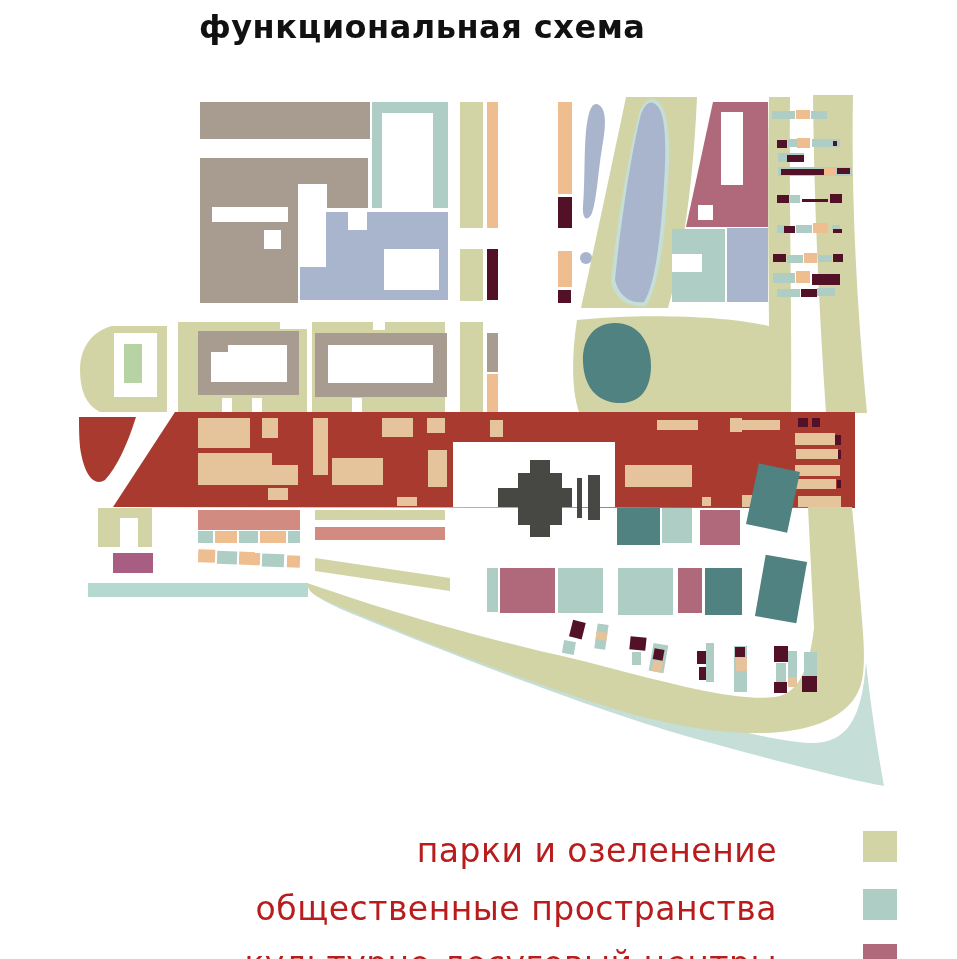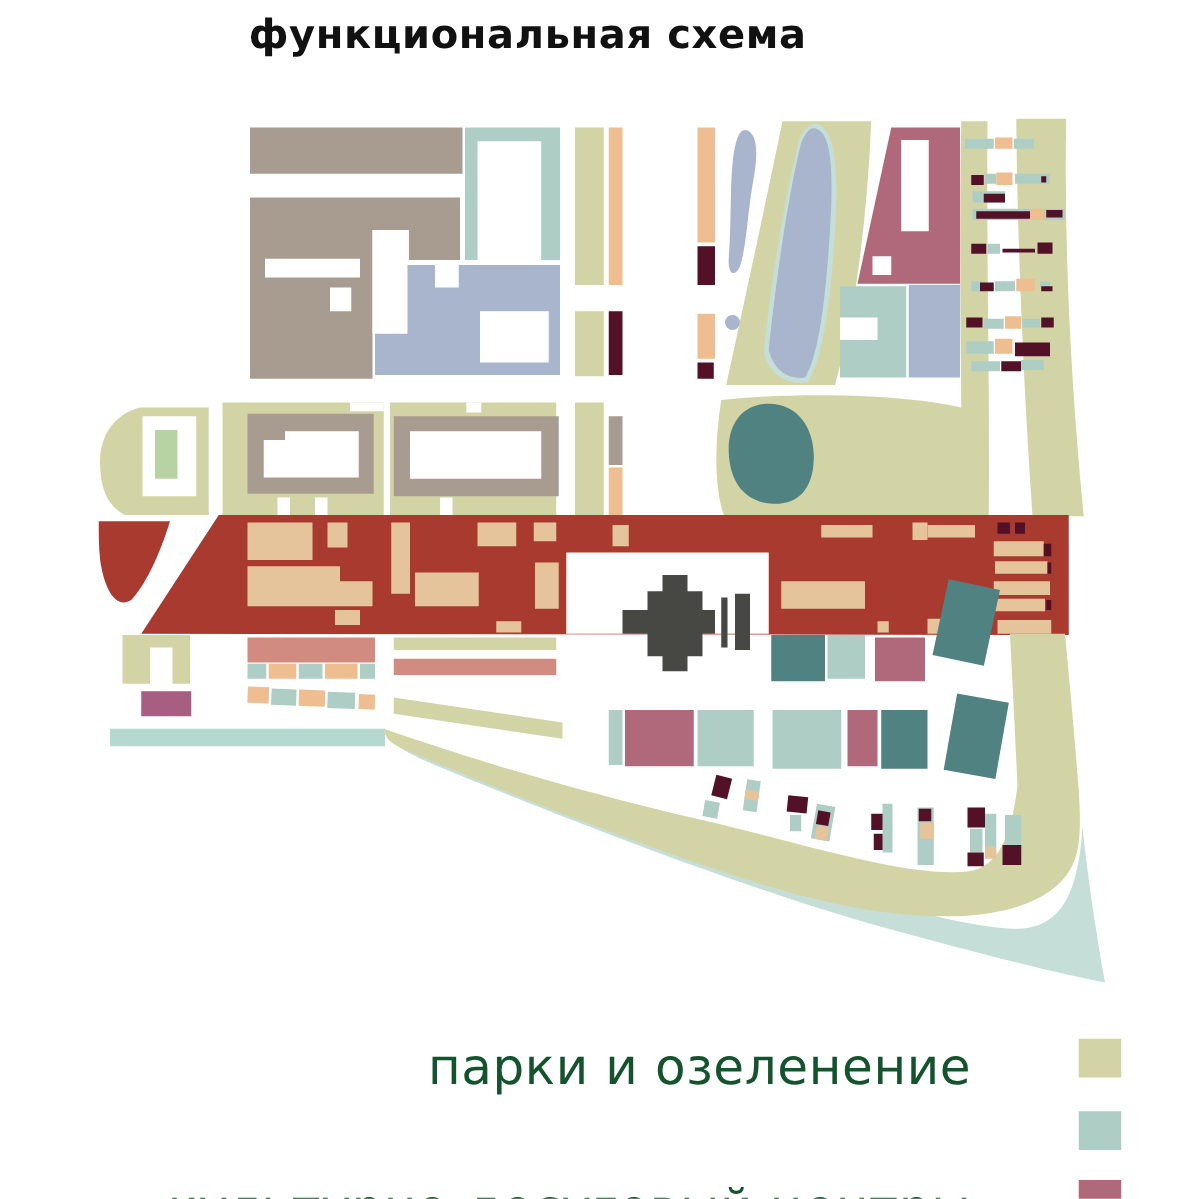--- a/index.html
+++ b/index.html
@@ -17,21 +17,21 @@
   .f-red{fill:var(--red)}.f-park{fill:var(--park)}.f-teal{fill:var(--teal)}
   .f-troad{fill:var(--tealroad)}.f-tpale{fill:var(--tealpale)}.f-dteal{fill:var(--darkteal)}
   .f-mauve{fill:var(--mauve)}.f-purple{fill:var(--purple)}.f-salmon{fill:var(--salmon)}
   .f-taupe{fill:var(--taupe)}.f-blue{fill:var(--bluegray)}.f-orange{fill:var(--orange)}
   .f-tan{fill:var(--tan)}.f-maroon{fill:var(--maroon)}.f-g2{fill:var(--green2)}
   .f-dark{fill:var(--dark)}.f-w{fill:#ffffff}
   
   .legend{position:absolute;left:0;top:0;width:957px;height:959px;pointer-events:none;}
   .legend-row{position:absolute;left:0;width:957px;height:34px;}
   .legend-label{
-    position:absolute;right:180px;top:0;font-size:40px;color:#14532d;
+    position:absolute;right:180px;top:0;font-size:33px;color:#b91c1c;
     white-space:nowrap;letter-spacing:0.5px;
   }
   .legend-swatch{position:absolute;left:863px;top:0;width:34px;height:31px;}
   .sw-park{background:var(--park)}
   .sw-public{background:var(--teal)}
   .sw-cultural{background:var(--mauve)}
 </style>
 </head>
 <body>
 
@@ -254,19 +254,20 @@
     <rect class="f-maroon" x="802" y="676" width="15" height="16"></rect>
   </g>
 </svg>
 
 <div class="legend">
   <div class="legend-row" style="top:831px">
     <span class="legend-label">парки и озеленение</span>
     <span class="legend-swatch sw-park"></span>
   </div>
   <div class="legend-row" style="top:889px">
+    <span class="legend-label">общественные пространства</span>
     <span class="legend-swatch sw-public"></span>
   </div>
   <div class="legend-row" style="top:944px">
     <span class="legend-label">культурно-досуговый центры</span>
     <span class="legend-swatch sw-cultural"></span>
   </div>
 </div>
 
 </body></html>

